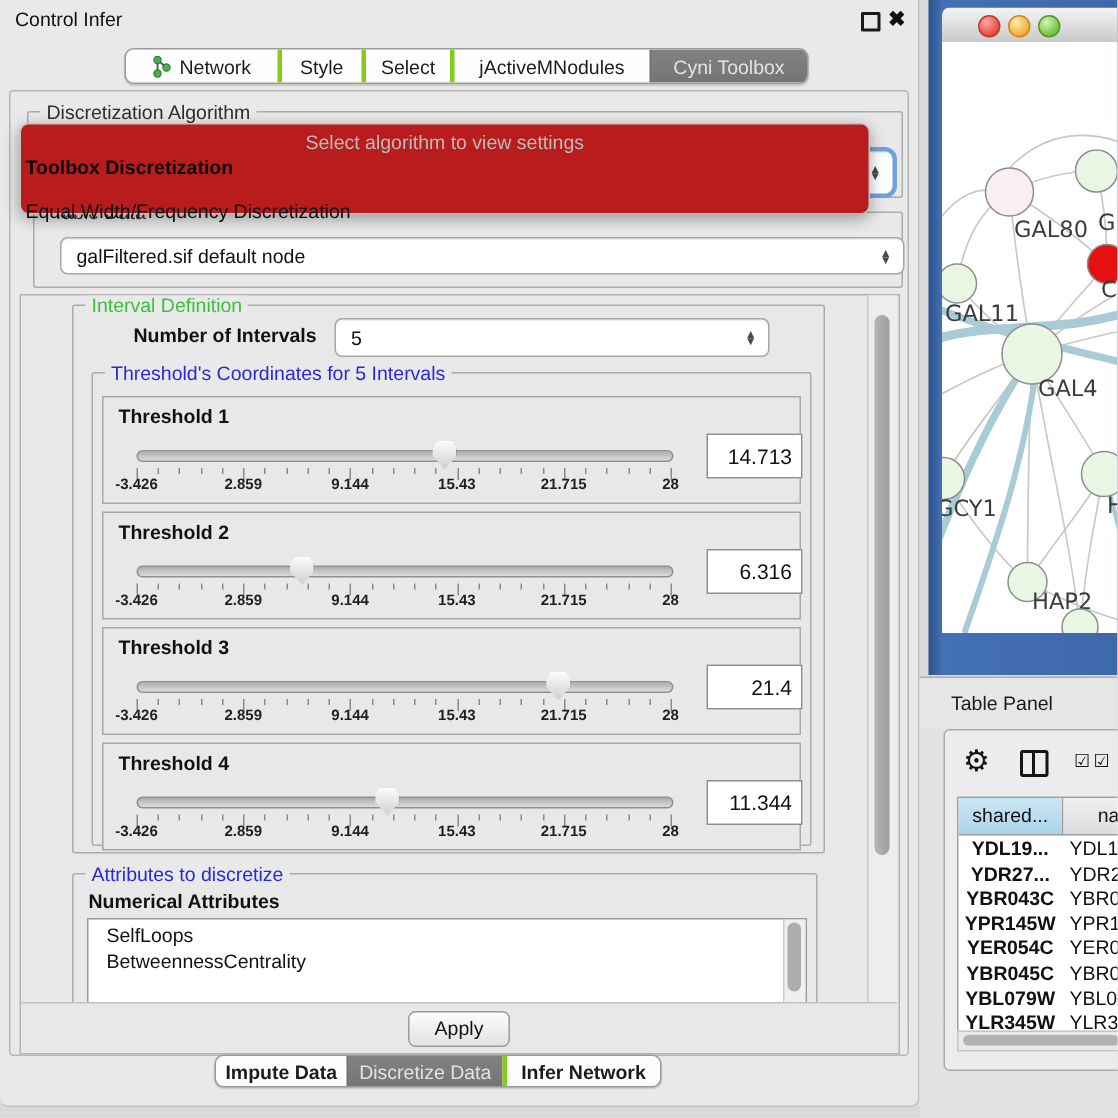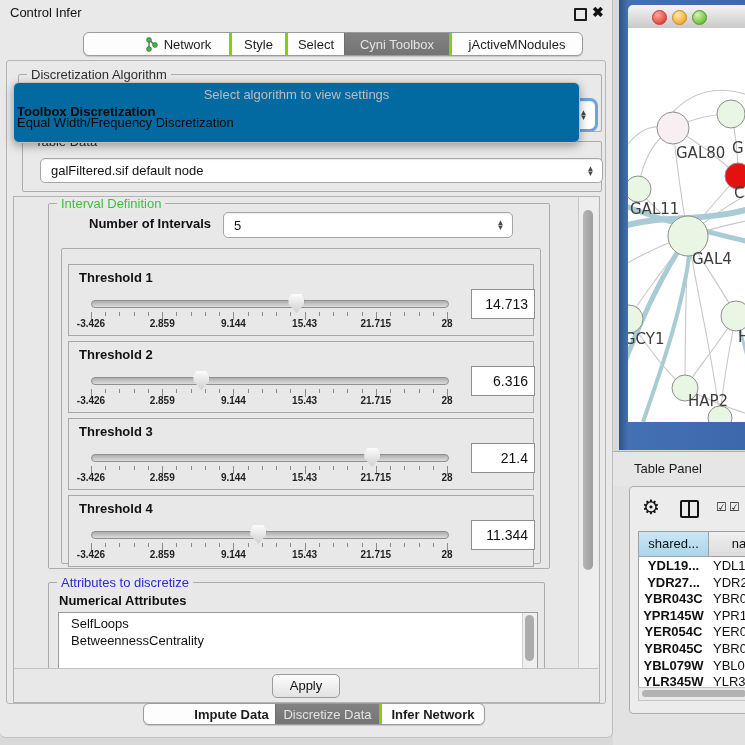--- a/index.html
+++ b/index.html
@@ -12,21 +12,21 @@
   #titlebar{position:absolute;left:0;top:0;width:100%;height:26px;}
   #panel-title{position:absolute;left:10px;top:5px;font-size:13px;color:#111;}
   #float-icon{position:absolute;left:574px;top:8px;width:9px;height:9px;border:2px solid #1A1A1A;border-radius:1px;}
   #close-icon{position:absolute;left:592px;top:4px;font-size:14px;font-weight:bold;color:#111;}
 
   
   #tabbar{position:absolute;left:83px;top:32px;height:22px;display:flex;background:#FDFDFD;
     border:1px solid #9B9B9B;border-radius:6px;overflow:hidden;box-shadow:0 1px 1px rgba(0,0,0,.15);}
   .tab{display:flex;align-items:center;justify-content:center;font-size:13px;color:#1C1C1C;
     border-left:3px solid #84cc16;padding:0;}
-  .tab:first-child{border-left:none;margin-left:44px;}
+  .tab:first-child{border-left:none;}
   .tab.selected{background:linear-gradient(#828282,#747474);color:#E3E3E3;border-left:1px solid #6E6E6E;}
   .tab .net-icon{margin-right:6px;}
 
   #main-panel{position:absolute;left:6px;top:60px;width:598px;height:642px;background:#E9E9E9;
     border:1px solid #B6B6B6;border-radius:3px;}
 
   
   .group{position:absolute;border:1px solid #ACACAC;border-radius:2px;}
   .group-label{position:absolute;top:-8px;left:8px;background:#E9E9E9;padding:0 4px;font-size:13px;line-height:15px;white-space:nowrap;}
   .lbl-dark{color:#2E2E2E;}
@@ -35,26 +35,26 @@
 
   
   .combo{position:absolute;background:#FFF;border:1px solid #A6A6A6;border-radius:5px;
     font-size:13px;color:#111;display:flex;align-items:center;box-shadow:inset 0 1px 1px rgba(0,0,0,.08);}
   .combo .combo-text{padding-left:10px;flex:1;white-space:nowrap;overflow:hidden;}
   .stepper{width:9px;margin-right:7px;display:flex;flex-direction:column;align-items:center;line-height:5px;
     font-size:8px;color:#4A4A4A;}
   #algorithm-combo{left:26px;top:98px;width:566px;height:28px;border:3px solid #6FA3D9;border-radius:8px;}
 
   
-  #algo-popup{position:absolute;left:13px;top:82px;width:565px;height:59px;background:#0369a1;
+  #algo-popup{position:absolute;left:13px;top:82px;width:565px;height:59px;background:#b91c1c;
     border:1px solid #C2C2C2;border-radius:6px;box-shadow:0 3px 10px rgba(0,0,0,.35);z-index:5;}
   #popup-placeholder{position:absolute;left:0;top:4px;width:100%;text-align:center;color:#BCBCBC;font-size:13px;}
   .popup-item{position:absolute;left:3px;font-size:13px;color:#0A0A0A;white-space:nowrap;}
   #popup-item-0{top:21px;font-weight:bold;}
-  #popup-item-1{top:32px;}
+  #popup-item-1{top:50px;}
 
   
   #scrollpane{position:absolute;left:13px;top:196px;width:585px;height:505px;border:1px solid #B3B3B3;background:#E8E8E8;}
   #viewport{position:absolute;left:0;top:0;width:564px;height:471px;overflow:hidden;}
   #vscrollbar{position:absolute;left:564px;top:0;width:19px;height:471px;background:#EDEDED;border-left:1px solid #C9C9C9;}
   #vscrollbar .thumb{position:absolute;left:4px;top:13px;width:10px;height:360px;background:linear-gradient(90deg,#B5B5B5,#9E9E9E);border-radius:6px;}
   #apply-row{position:absolute;left:0;top:471px;width:584px;height:33px;border-top:1px solid #C2C2C2;background:#E8E8E8;}
   #apply-btn{position:absolute;left:50%;top:5px;transform:translateX(-50%);width:66px;height:22px;
     background:linear-gradient(#FDFDFD,#E2E2E2);border:1px solid #9B9B9B;border-radius:5px;
     font-size:13px;color:#111;text-align:center;line-height:21px;}
@@ -147,25 +147,25 @@
         <circle cx="9" cy="8" r="2.4" fill="#4CAF50" stroke="#2E7D32" stroke-width="0.8"></circle>
       </svg>
       <span>Network</span>
     </div>
     <div class="tab" style="width:53px">
         <span>Style</span>
       </div>
     <div class="tab" style="width:56px">
         <span>Select</span>
       </div>
+    <div class="tab" style="width:130px">
+        <span>jActiveMNodules</span>
+      </div>
     <div class="tab selected" style="width:104px">
         <span>Cyni Toolbox</span>
-      </div>
-    <div class="tab" style="width:130px">
-        <span>jActiveMNodules</span>
       </div>
   </div>
 
   <div id="main-panel"></div>
 
   <div class="group" style="left:18px;top:74px;width:582px;height:56px;">
     <span class="group-label lbl-dark">Discretization Algorithm</span>
   </div>
   <div id="algorithm-combo" class="combo">
     <span class="combo-text"></span>
@@ -199,20 +199,21 @@
         <span class="group-label lbl-green">Interval Definition</span>
         <span id="noi-label">Number of Intervals</span>
         <div class="combo" id="noi-combo">
           <span class="combo-text">5</span>
           <span class="stepper">
               <span>▲</span>
               <span>▼</span>
             </span>
         </div>
         <div class="group" id="thresholds-group">
+          <span class="group-label lbl-blue">Threshold's Coordinates for 5 Intervals</span>
           <div id="thresholds-container">
               <div class="threshold-panel">
                 <div class="th-label">Threshold 1</div>
                 <div class="th-track"></div>
                 <div class="th-tick" style="left: 22px; height: 8px;"></div>
                 <div class="th-tick" style="left: 36.24px; height: 4px;"></div>
                 <div class="th-tick" style="left: 50.48px; height: 4px;"></div>
                 <div class="th-tick" style="left: 64.72px; height: 4px;"></div>
                 <div class="th-tick" style="left: 78.96px; height: 4px;"></div>
                 <div class="th-tick" style="left: 93.2px; height: 8px;"></div>

